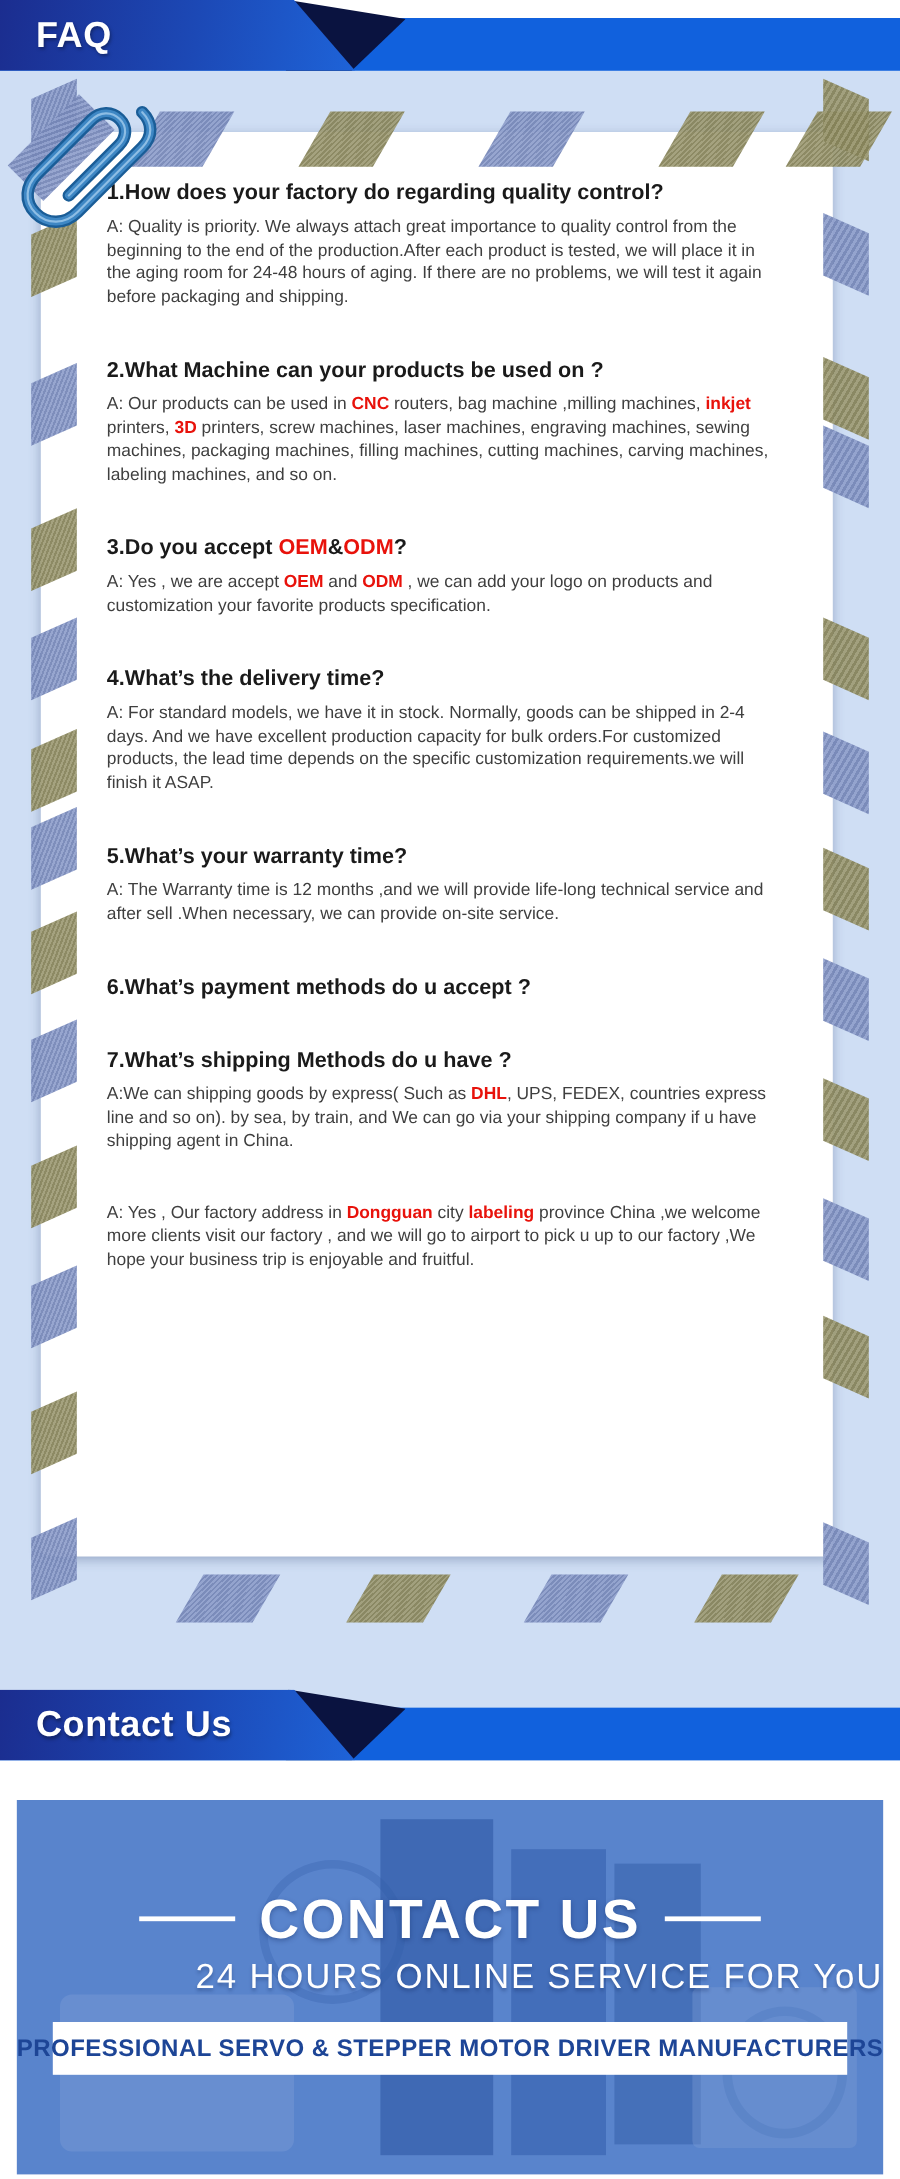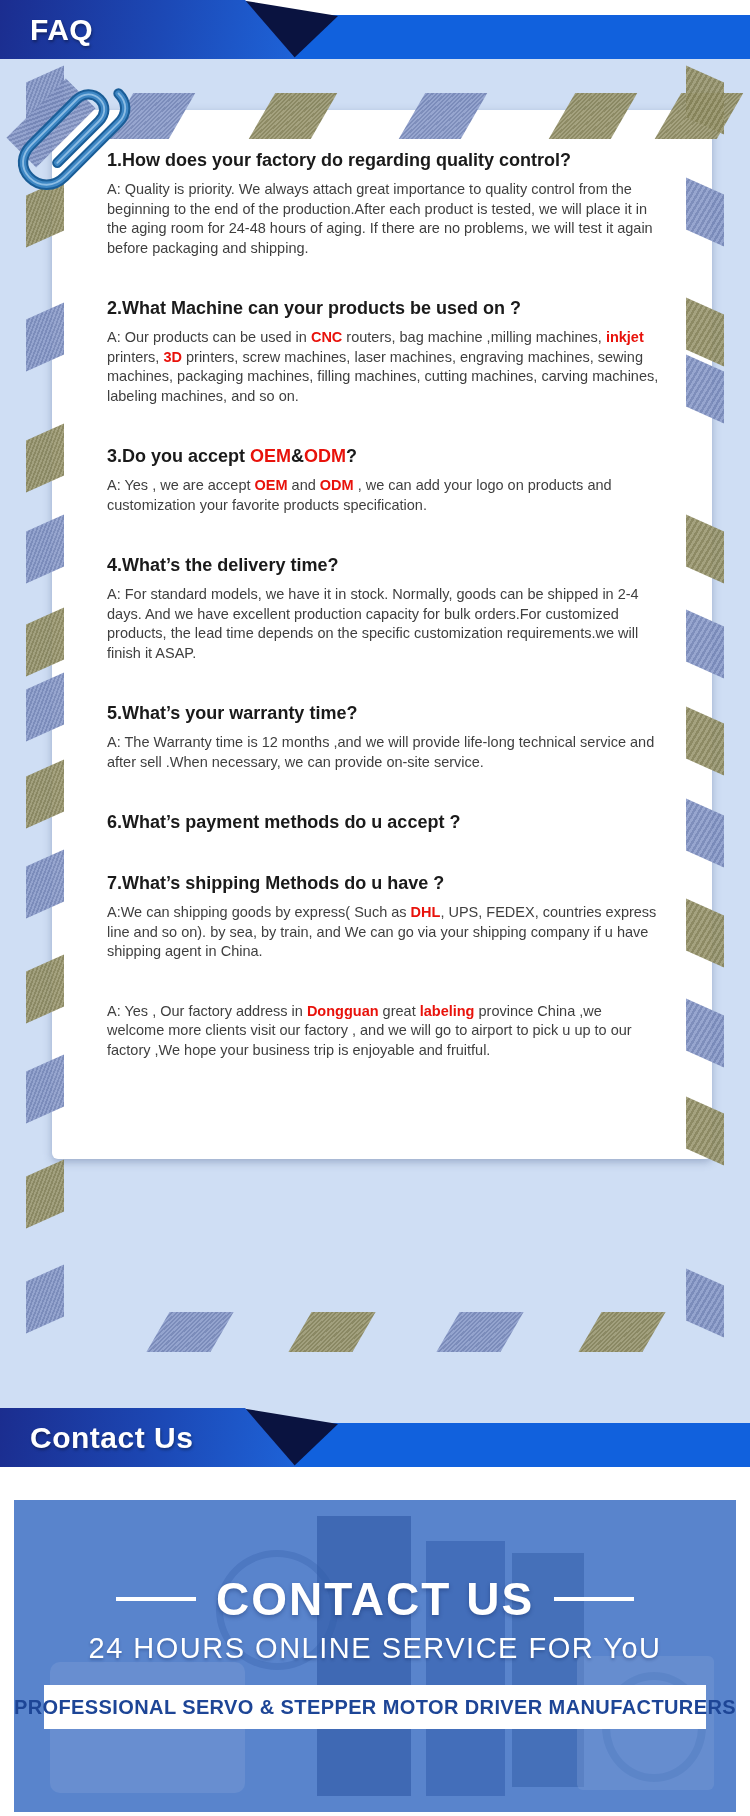--- a/index.html
+++ b/index.html
@@ -14,21 +14,21 @@
   .banner-left{position:absolute;left:0;top:0;width:296px;height:59px;
                background:linear-gradient(100deg,var(--banner-gradient-start,#1b2d8f) 0%,#1c49b6 55%,var(--banner-gradient-end,#1e63d8) 100%);
                clip-path:polygon(0 0,245px 0,296px 100%,0 100%);}
   .banner-title{position:absolute;left:30px;top:0;margin:0;line-height:59px;color:#fff;
                 font-size:30px;font-weight:bold;letter-spacing:.5px;z-index:3;
                 text-shadow:1px 2px 3px rgba(0,0,0,.35);}
   .banner-contact{margin-top:-15px;}
 
   
   .faq-section{position:relative;height:1364px;background:var(--section-bg,#cfdef4);z-index:1;}
-  .paper{position:absolute;left:52px;top:51px;width:660px;height:1049px;background:var(--paper-white,#ffffff);
+  .paper{position:absolute;left:34px;top:51px;width:660px;height:1187px;background:var(--paper-white,#ffffff);
          border-radius:6px;box-shadow:0 3px 9px rgba(90,110,150,.45);z-index:1;}
   .faq-list{position:relative;padding:40px 50px 0 55px;}
   .faq-item{margin-bottom:40px;}
   .faq-q{margin:0 0 9px 0;font-size:18px;font-weight:bold;color:var(--question-text,#1a1a1a);letter-spacing:0;}
   .faq-a{margin:0;font-size:14.5px;line-height:19.5px;color:var(--answer-text,#3f3f3f);}
   .hl{color:var(--highlight-red,#e8120b);font-weight:bold;}
 
   
   #tapes{position:absolute;inset:0;z-index:2;pointer-events:none;}
   .tape{position:absolute;opacity:.93;
@@ -52,21 +52,21 @@
   .ph5{right:3%;top:50%;width:19%;height:43%;background:#dfe5ea;opacity:.4;border-radius:6px;}
   .ph5:after{content:"";position:absolute;left:18%;top:12%;width:64%;height:70%;border-radius:50%;
              border:8px solid #9fb0bd;}
   .ph6{left:28%;top:16%;width:15%;height:34%;border:7px solid #1d3c77;border-radius:50%;opacity:.3;background:transparent;}
   .card-overlay{position:absolute;inset:0;background:var(--card-overlay-blue,#3b6ec7);opacity:.62;}
   .card-text{position:absolute;inset:0;z-index:3;}
   .contact-heading-row{position:absolute;left:0;right:0;top:72px;display:flex;align-items:center;justify-content:center;}
   .dash-line{display:inline-block;width:80px;height:4px;background:#fff;margin:0 20px;}
   .contact-heading{margin:0;color:#fff;font-size:46px;font-weight:bold;letter-spacing:2px;
                    text-shadow:0 2px 4px rgba(10,30,80,.35);}
-  .contact-sub{position:absolute;left:0;right:0;top:132px;text-align:center;color:#fff;
+  .contact-sub{position:absolute;left:0;right:0;top:132px;text-align:right;color:#fff;
                font-size:29px;font-weight:500;letter-spacing:1.5px;text-shadow:0 2px 3px rgba(10,30,80,.3);}
   .contact-ribbon{position:absolute;left:30px;right:30px;top:185px;height:44px;background:#ffffff;
                   display:flex;align-items:center;justify-content:center;
                   color:var(--ribbon-text-blue,#1d4596);font-size:20px;font-weight:bold;letter-spacing:.4px;
                   white-space:nowrap;}
 </style>
 </head>
 <body>
 
 <div class="page">
@@ -102,21 +102,21 @@
             <p class="faq-a"><span>A: The Warranty time is 12 months ,and we will provide life-long technical service and after sell .When necessary, we can provide on-site service.</span></p>
           </div>
           <div class="faq-item">
             <h3 class="faq-q"><span>6.What’s payment methods do u accept ?</span></h3>
           </div>
           <div class="faq-item">
             <h3 class="faq-q"><span>7.What’s shipping Methods do u have ?</span></h3>
             <p class="faq-a"><span>A:We can shipping goods by express( Such as </span><span class="hl">DHL</span><span>, UPS, FEDEX, countries express line and so on). by sea, by train, and We can go via your shipping company if u have shipping agent in China.</span></p>
           </div>
           <div class="faq-item">
-            <p class="faq-a"><span>A: Yes , Our factory address in </span><span class="hl">Dongguan</span><span> great </span><span class="hl">labeling</span><span> province China ,we welcome more clients visit our factory , and we will go to airport to pick u up to our factory ,We hope your business trip is enjoyable and fruitful.</span></p>
+            <p class="faq-a"><span>A: Yes , Our factory address in </span><span class="hl">Dongguan</span><span> city </span><span class="hl">labeling</span><span> province China ,we welcome more clients visit our factory , and we will go to airport to pick u up to our factory ,We hope your business trip is enjoyable and fruitful.</span></p>
           </div>
         </div>
     </div>
     <div id="tapes">
         <div class="tape b" style="width: 62px; height: 46px; left: 120px; top: 34px; transform: skewX(-30deg);"></div>
         <div class="tape o" style="width: 62px; height: 46px; left: 262px; top: 34px; transform: skewX(-30deg);"></div>
         <div class="tape b" style="width: 62px; height: 46px; left: 412px; top: 34px; transform: skewX(-30deg);"></div>
         <div class="tape o" style="width: 62px; height: 46px; left: 562px; top: 34px; transform: skewX(-30deg);"></div>
         <div class="tape o" style="width: 62px; height: 46px; left: 668px; top: 34px; transform: skewX(-30deg);"></div>
         <div class="tape b" style="width: 64px; height: 40px; left: 158px; top: 1253px; transform: skewX(-30deg);"></div>

